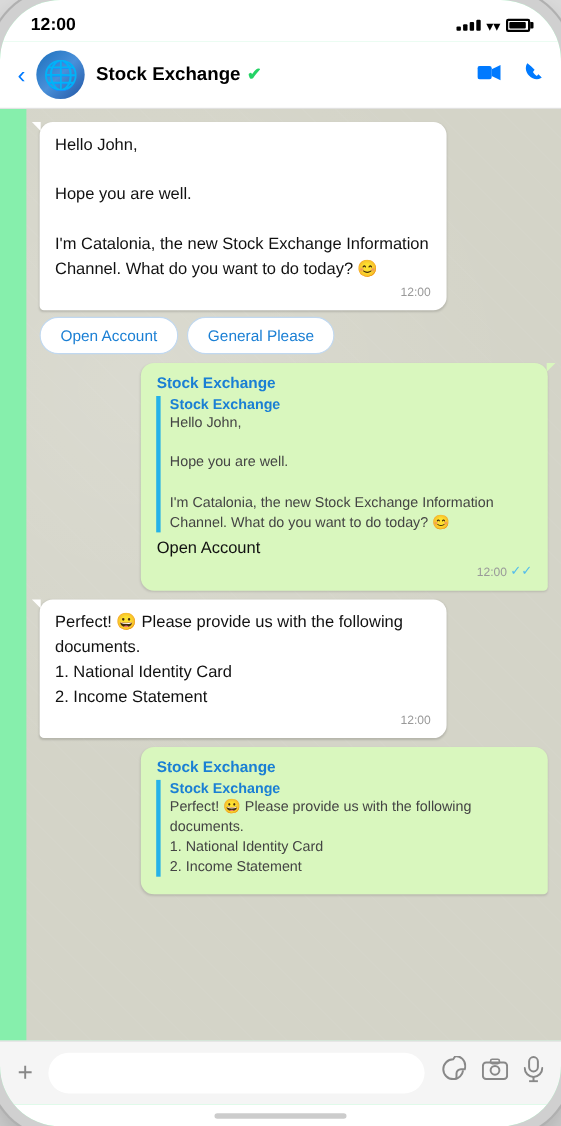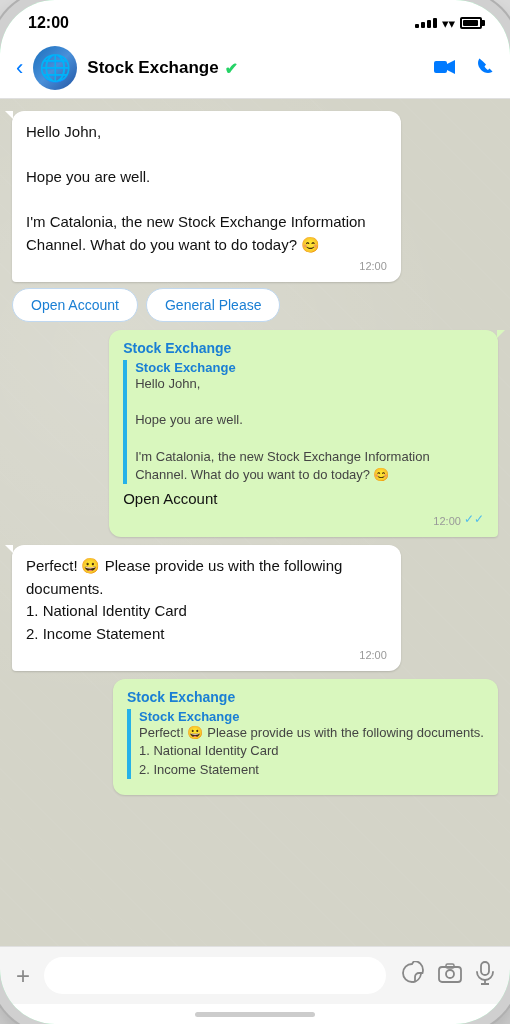--- a/index.html
+++ b/index.html
@@ -149,20 +149,21 @@
           transparent,
           transparent 20px,
           rgba(255,255,255,0.03) 20px,
           rgba(255,255,255,0.03) 21px
         );
       overflow-y: auto;
       padding: 12px 12px 8px 12px;
       display: flex;
       flex-direction: column;
       gap: 8px;
+      margin-left: 24px;
     }
     
     .bubble-incoming {
       background: #fff;
       border-radius: 12px 12px 12px 4px;
       padding: 10px 14px;
       max-width: 80%;
       align-self: flex-start;
       box-shadow: 0 1px 2px rgba(0,0,0,0.15);
       position: relative;

